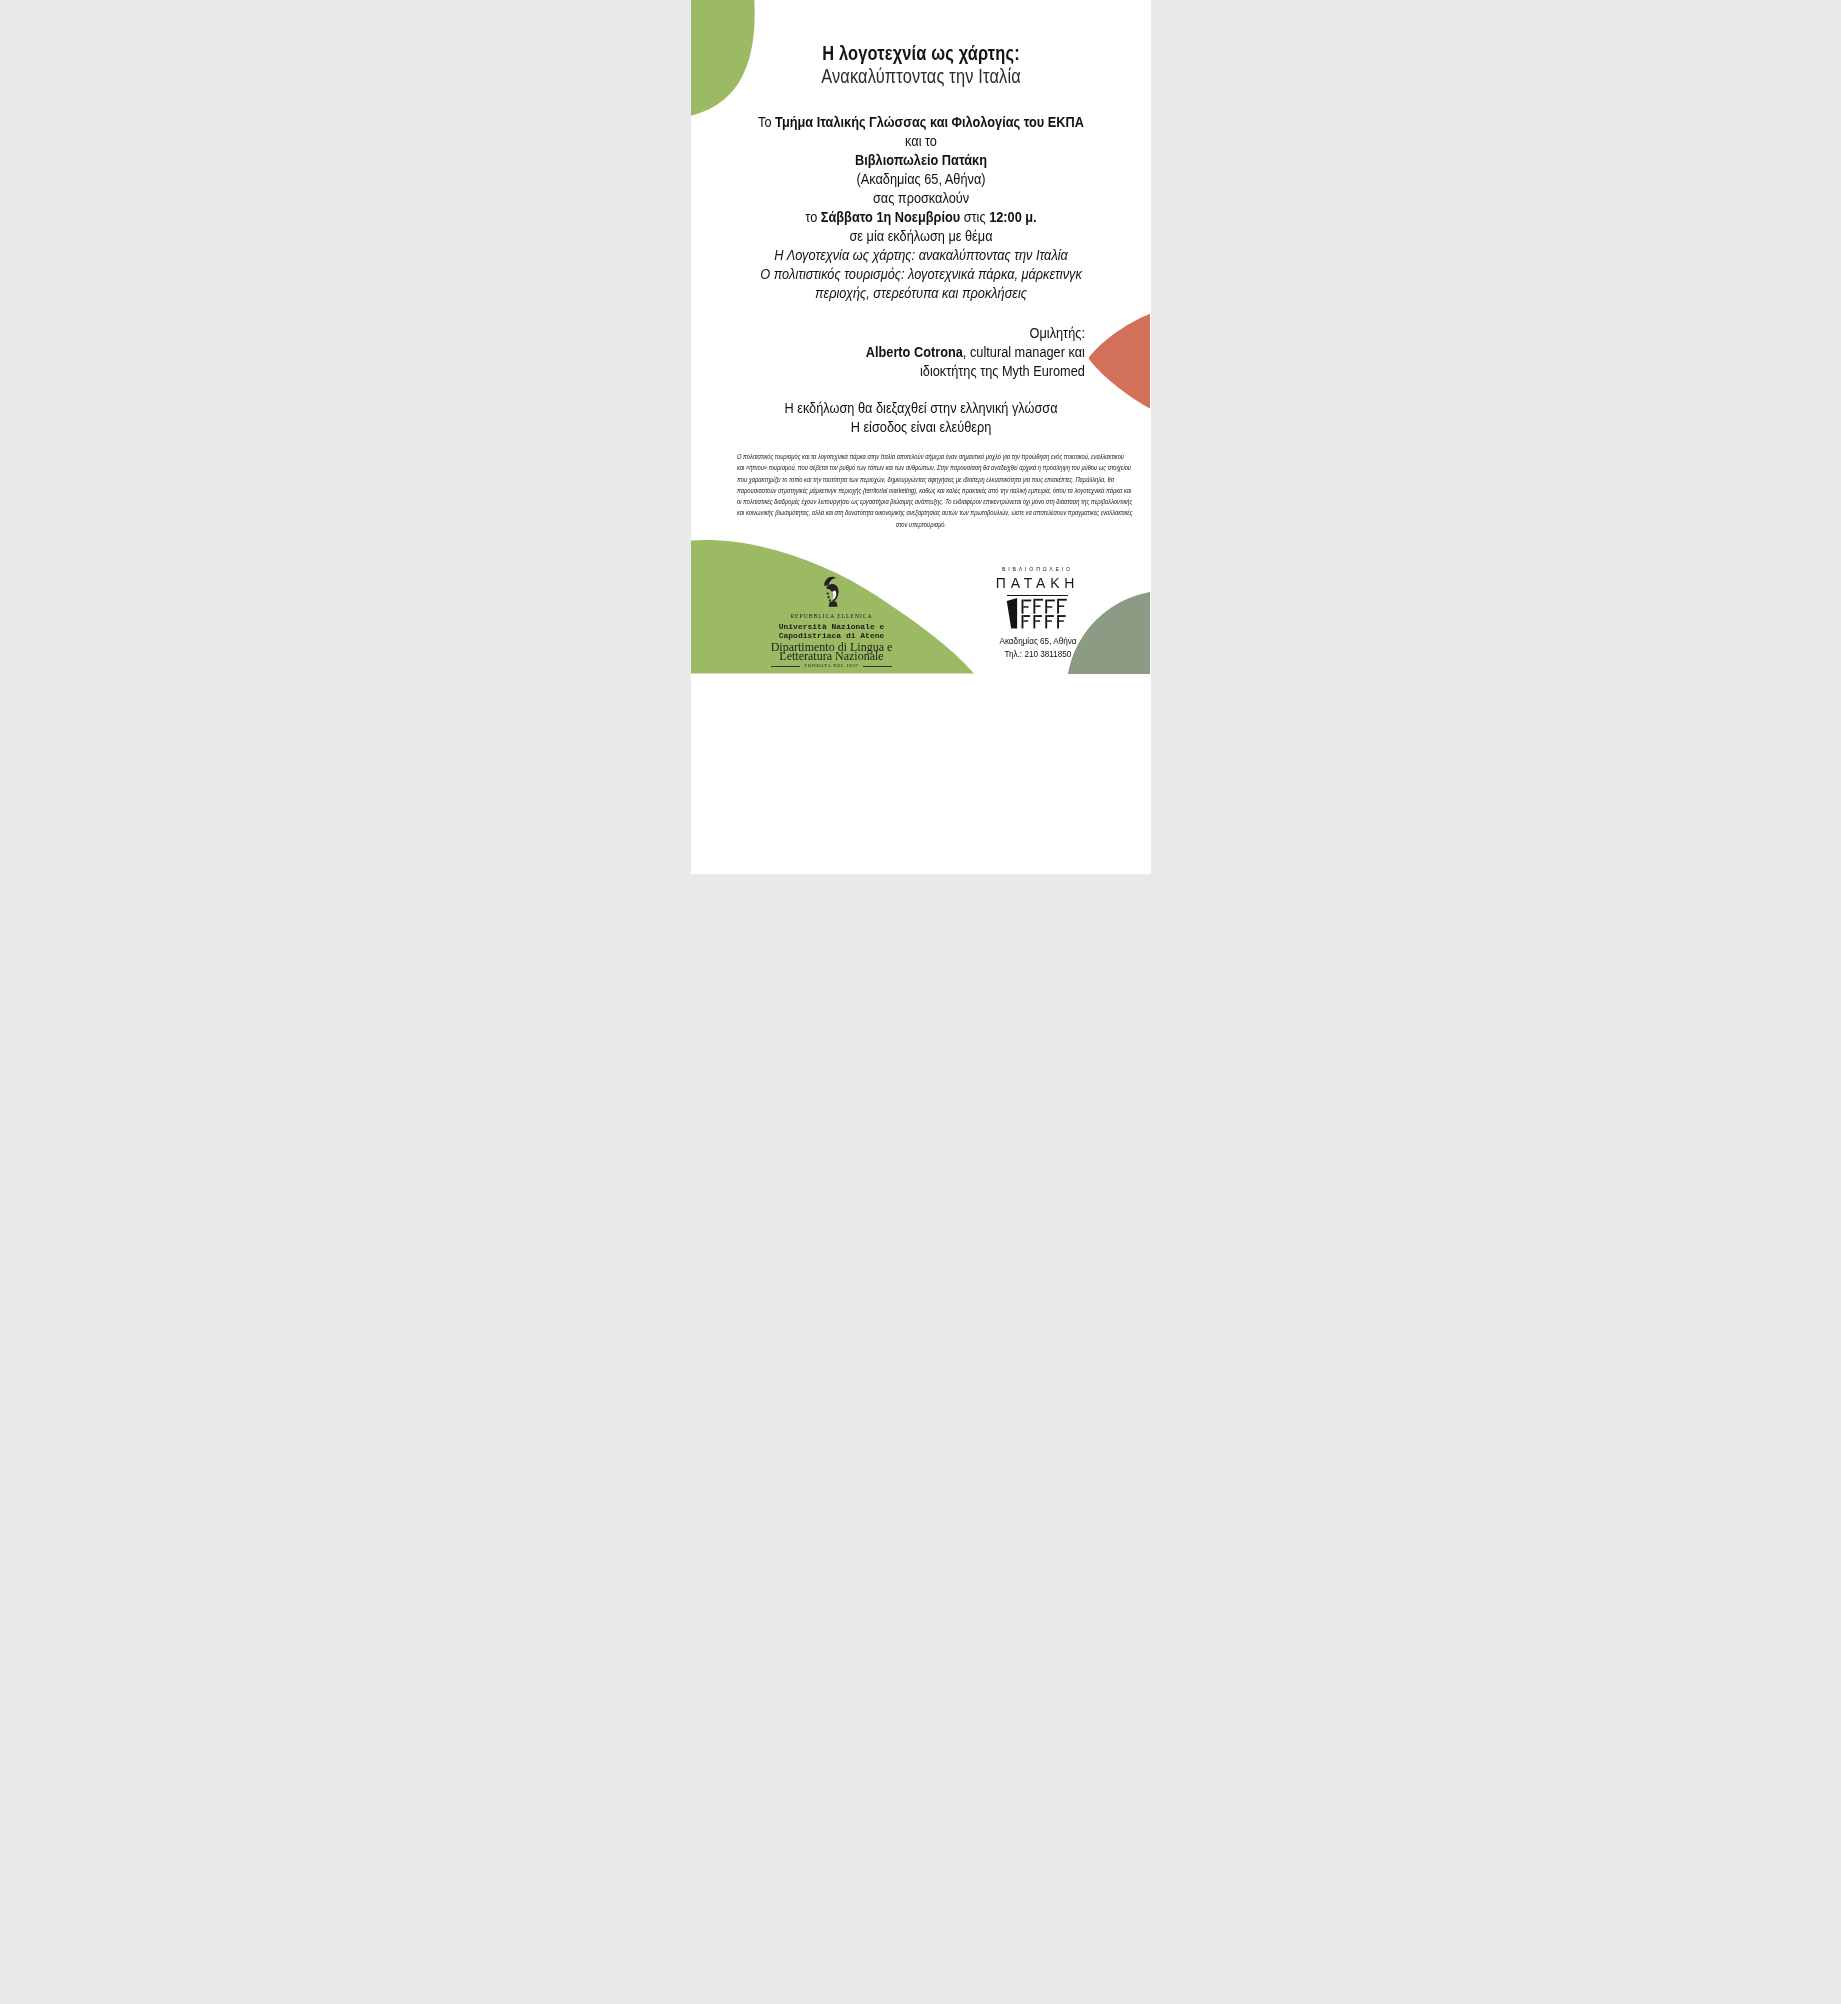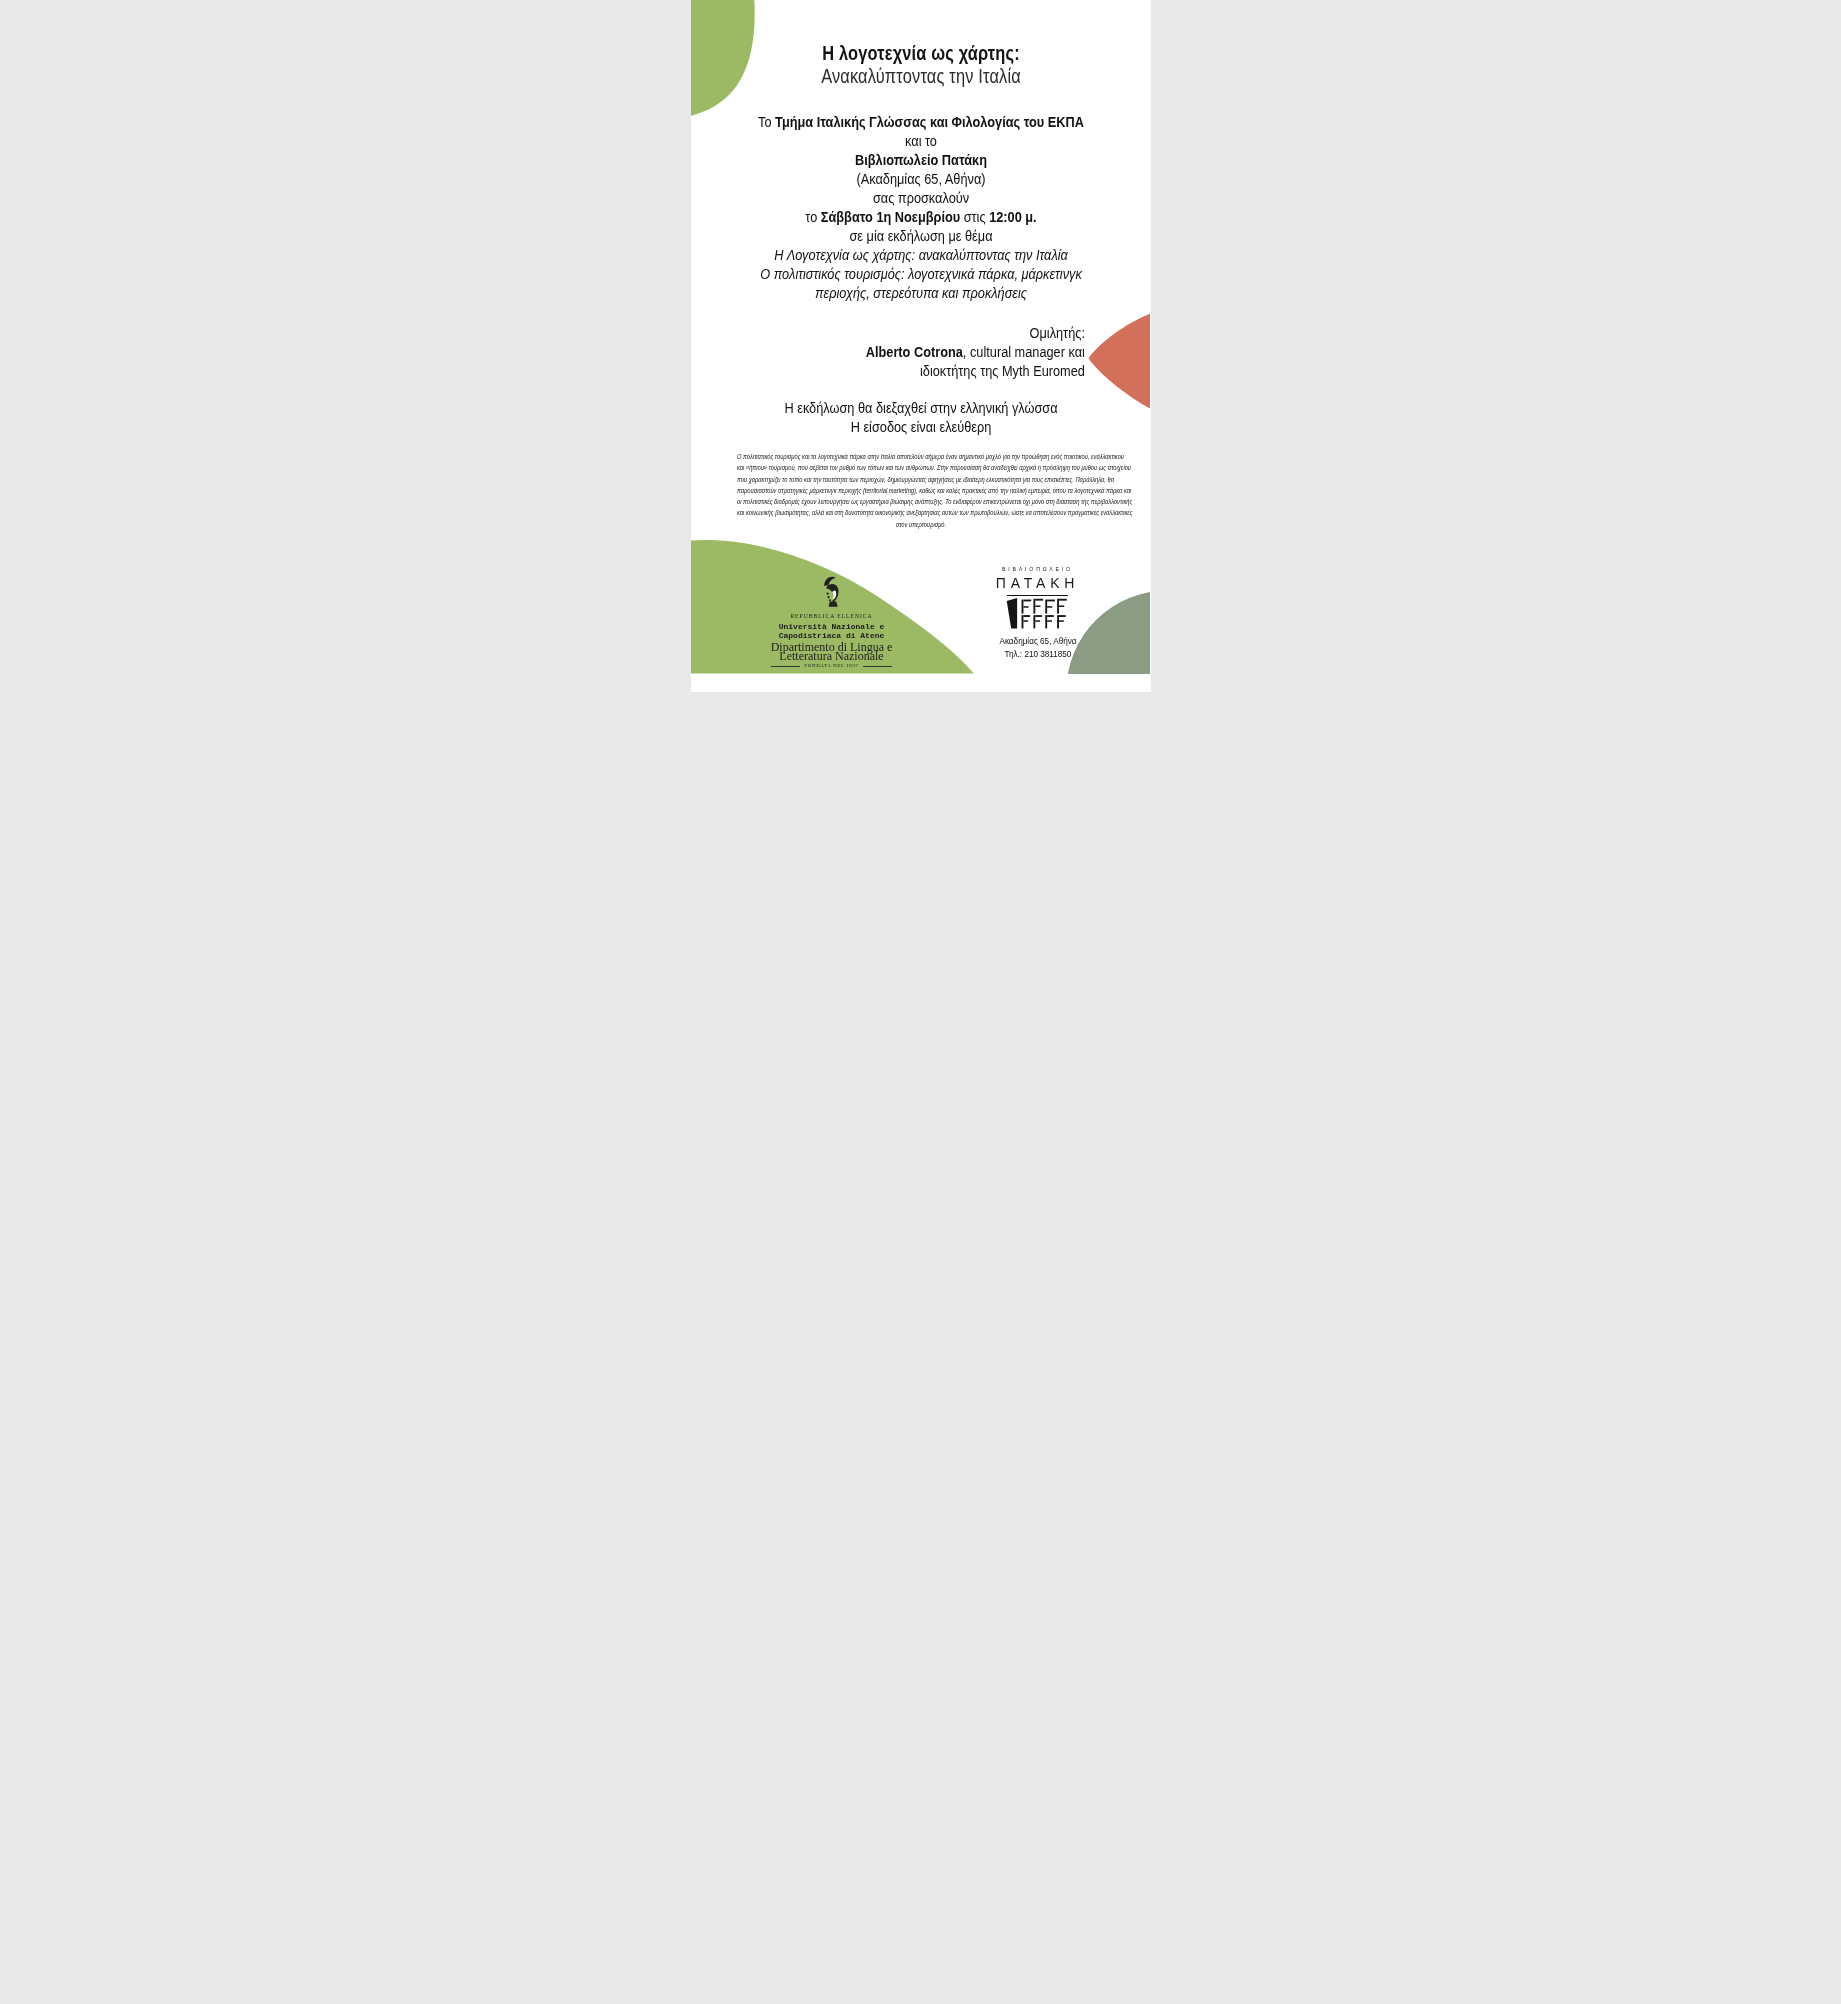--- a/index.html
+++ b/index.html
@@ -1,18 +1,18 @@
 <!DOCTYPE html>
 <html style="font-size:6.4px"><head>
 <meta charset="utf-8">
 <style>
   html,body{margin:0;padding:0;background:#e9e9e9;}
   .poster{
     position:relative;
-    width:460px;height:692px;
+    width:460px;height:874px;
     margin:0 auto;
     background:#ffffff;
     overflow:hidden;
     font-family:"Liberation Sans","DejaVu Sans",sans-serif;
     color:#111111;
   }
   .shapes{position:absolute;inset:0;z-index:0;}
   .content{position:absolute;inset:0;z-index:1;}
 
   .block{position:absolute;}

